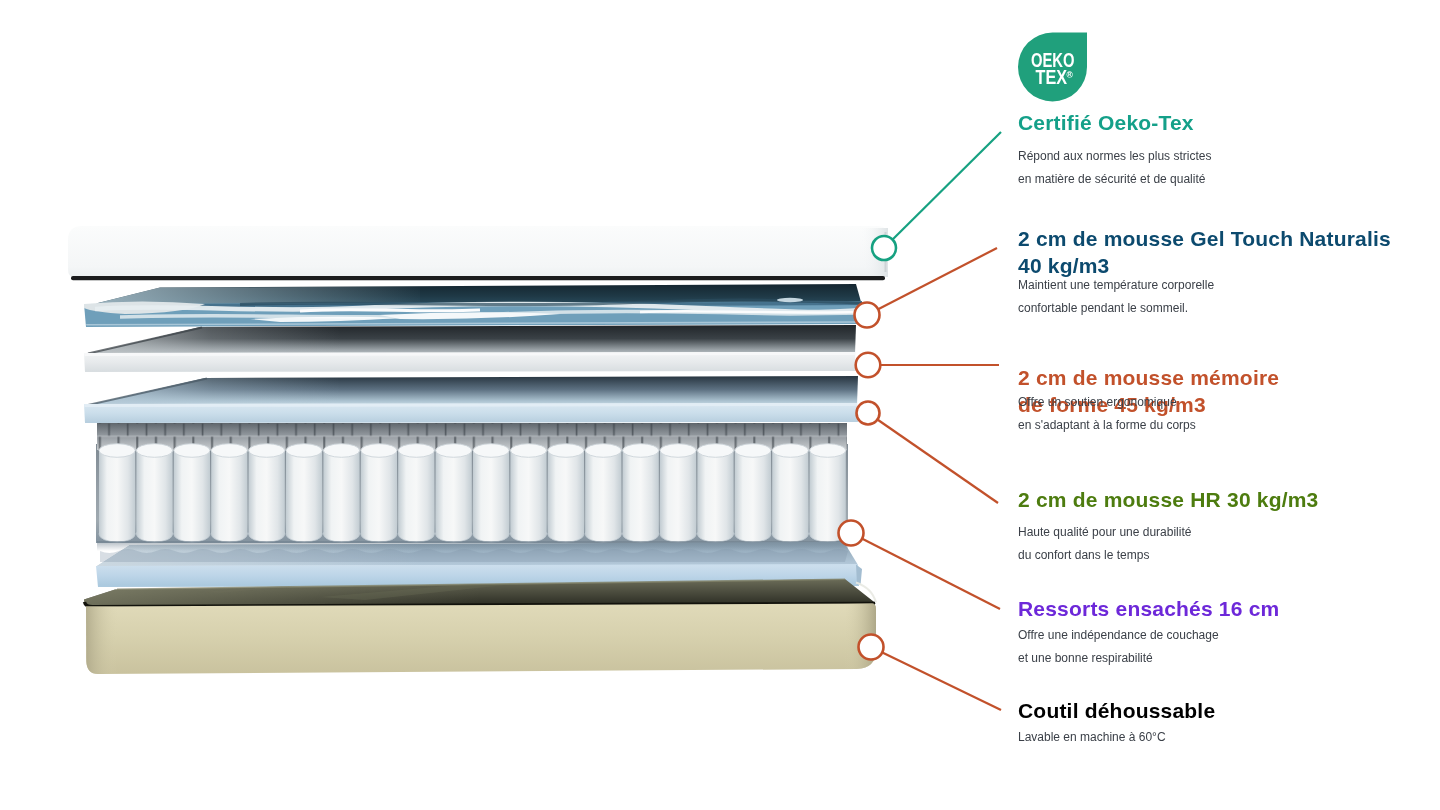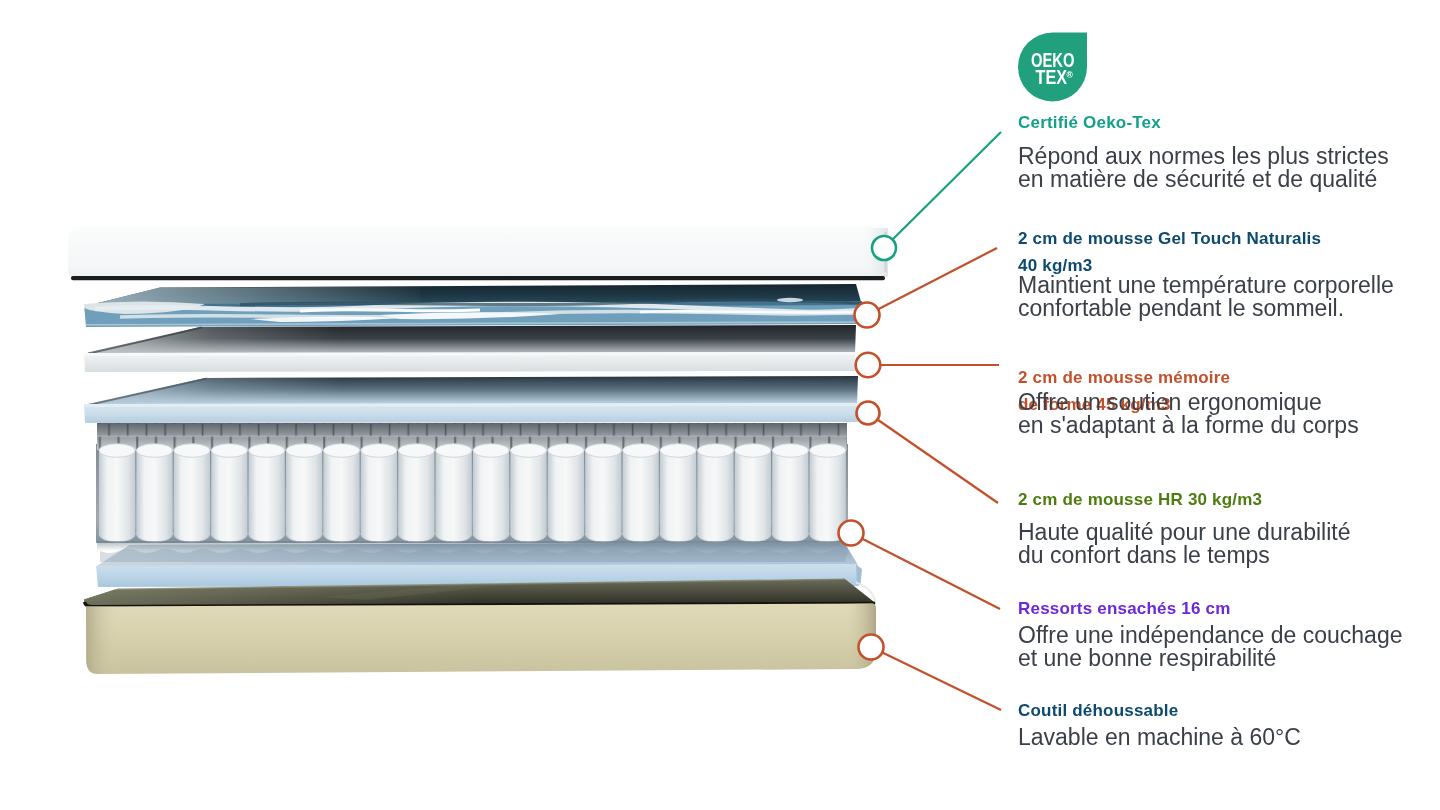--- a/index.html
+++ b/index.html
@@ -1,17 +1,17 @@
 <!DOCTYPE html>
 <html><head><meta charset="utf-8">
 <style>
 html,body{margin:0;padding:0;width:1440px;height:810px;background:#ffffff;overflow:hidden}
 body{font-family:"Liberation Sans",sans-serif;position:relative}
-.h{position:absolute;left:1018px;font-size:17px;line-height:27px;font-weight:bold;letter-spacing:0.2px;white-space:nowrap}
-.b{position:absolute;left:1018px;font-size:23px;line-height:23px;color:#3b4048;letter-spacing:0px;white-space:nowrap}
+.h{position:absolute;left:1018px;font-size:21px;line-height:27px;font-weight:bold;letter-spacing:0.2px;white-space:nowrap}
+.b{position:absolute;left:1018px;font-size:12px;line-height:23px;color:#3b4048;letter-spacing:0px;white-space:nowrap}
 svg{position:absolute;left:0;top:0}
 </style></head>
 <body>
 <svg width="1440" height="810" viewBox="0 0 1440 810" xmlns="http://www.w3.org/2000/svg">
 <defs>
 <linearGradient id="coverGrad" x1="0" y1="226" x2="0" y2="277" gradientUnits="userSpaceOnUse">
  <stop offset="0" stop-color="#fbfcfc"></stop>
         <stop offset="0.8" stop-color="#f4f6f7"></stop>
         <stop offset="1" stop-color="#edf0f1"></stop>
 </linearGradient>
@@ -305,13 +305,13 @@
 <div class="h" style="top:108.6px;color:#14a089">Certifié Oeko-Tex</div>
 <div class="b" style="top:145.4px">Répond aux normes les plus strictes<br>en matière de sécurité et de qualité</div>
 <div class="h" style="top:224.6px;color:#0c4a6e">2 cm de mousse Gel Touch Naturalis<br>40 kg/m3</div>
 <div class="b" style="top:274px">Maintient une température corporelle<br>confortable pendant le sommeil.</div>
 <div class="h" style="top:364px;color:#c2512b">2 cm de mousse mémoire<br>de forme 45 kg/m3</div>
 <div class="b" style="top:391px">Offre un soutien ergonomique<br>en s'adaptant à la forme du corps</div>
 <div class="h" style="top:485.6px;color:#4d7c0f">2 cm de mousse HR 30 kg/m3</div>
 <div class="b" style="top:521px">Haute qualité pour une durabilité<br>du confort dans le temps</div>
 <div class="h" style="top:594.6px;color:#6d28d9">Ressorts ensachés 16 cm</div>
 <div class="b" style="top:624.4px">Offre une indépendance de couchage<br>et une bonne respirabilité</div>
-<div class="h" style="top:696.6px;color:#0c4a6e">Coutil déhoussable</div>
+<div class="h" style="top:696.6px;color:#000000">Coutil déhoussable</div>
 <div class="b" style="top:726.4px">Lavable en machine à 60°C</div>
 </body></html>

